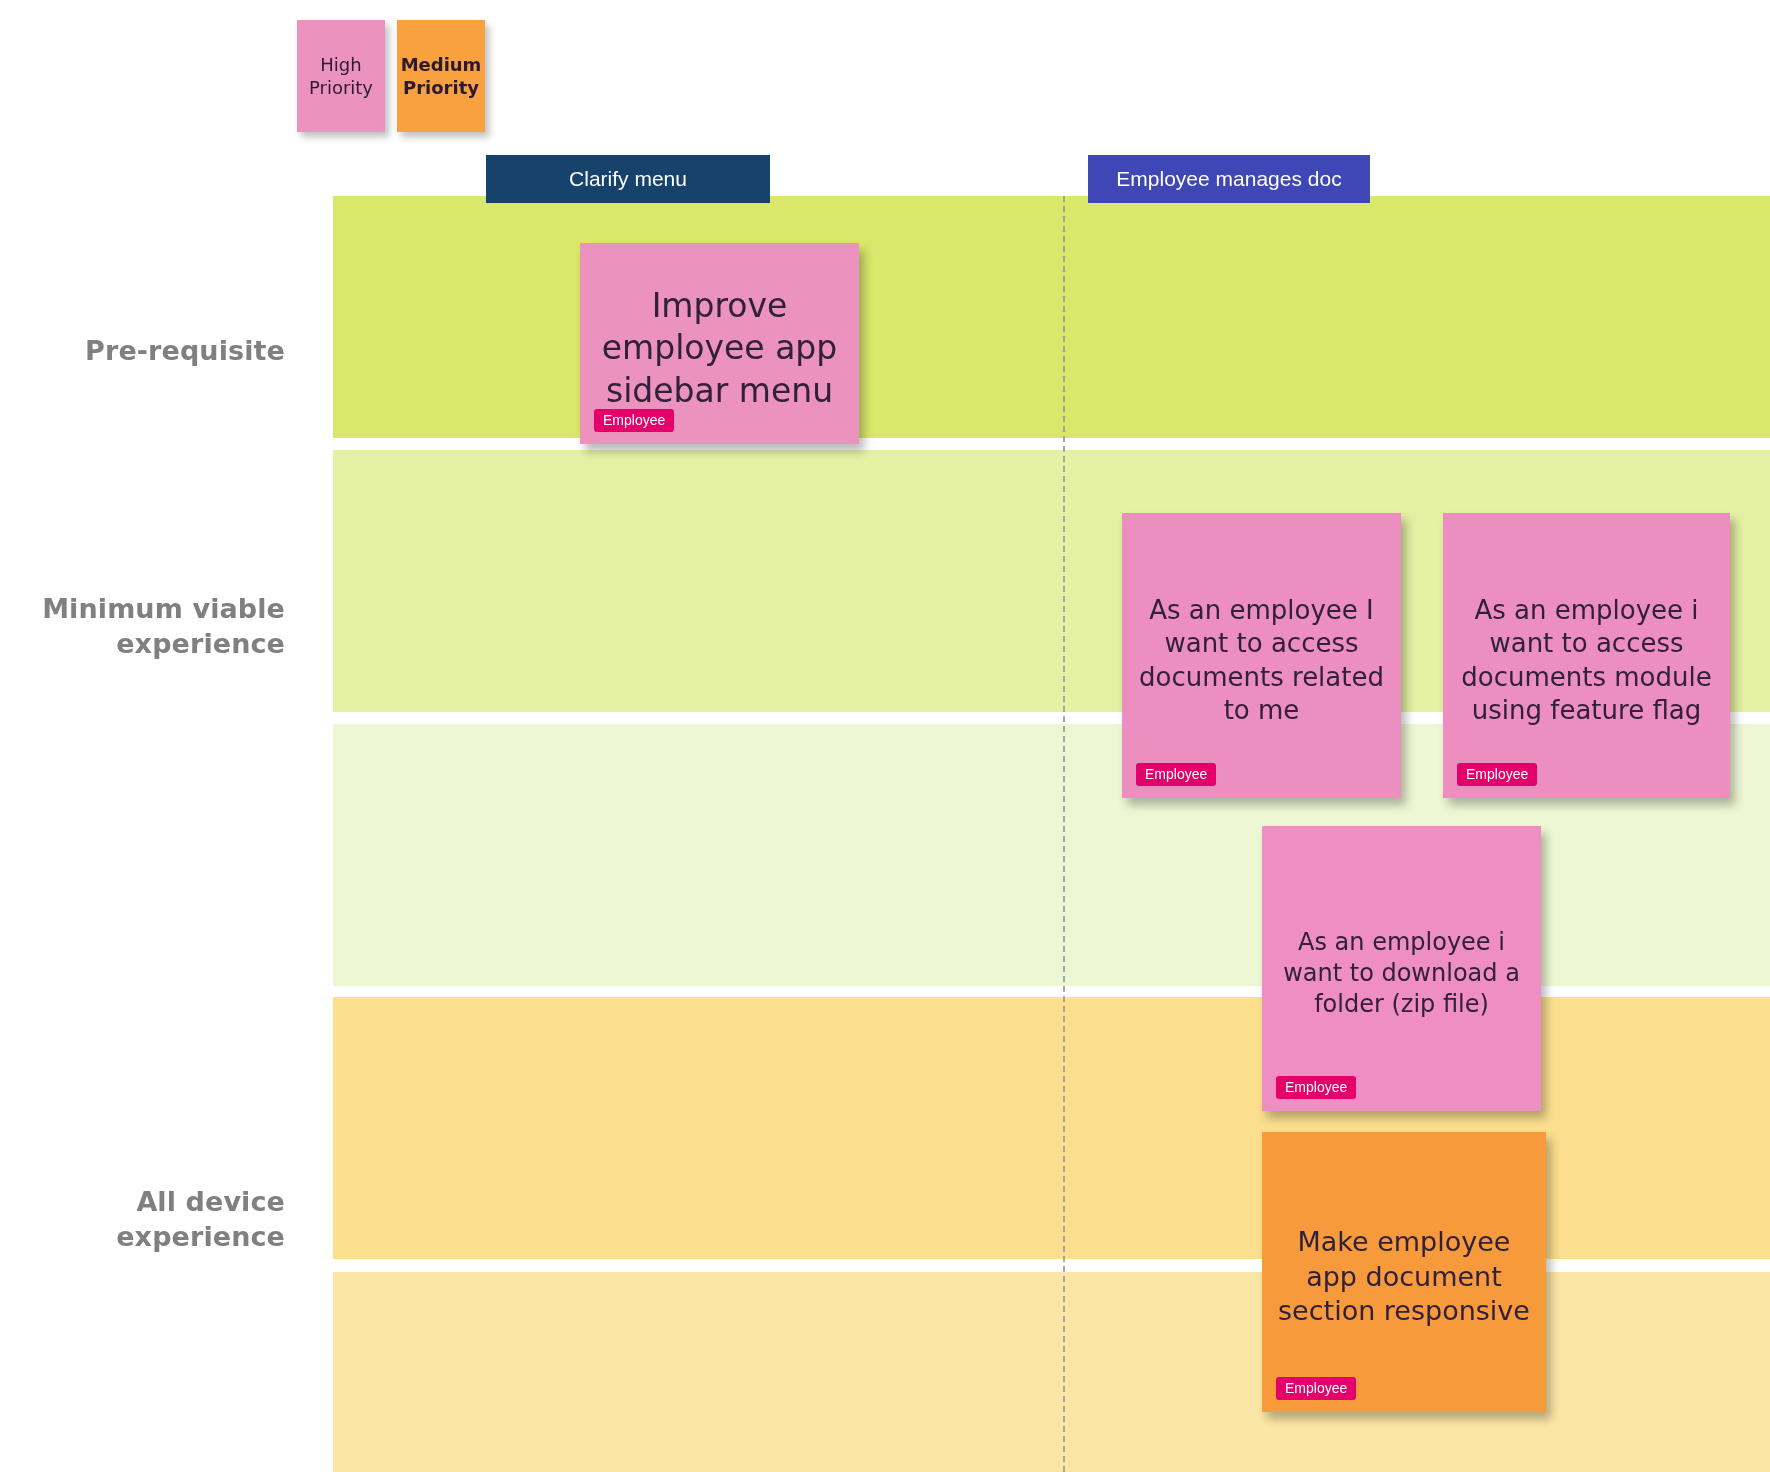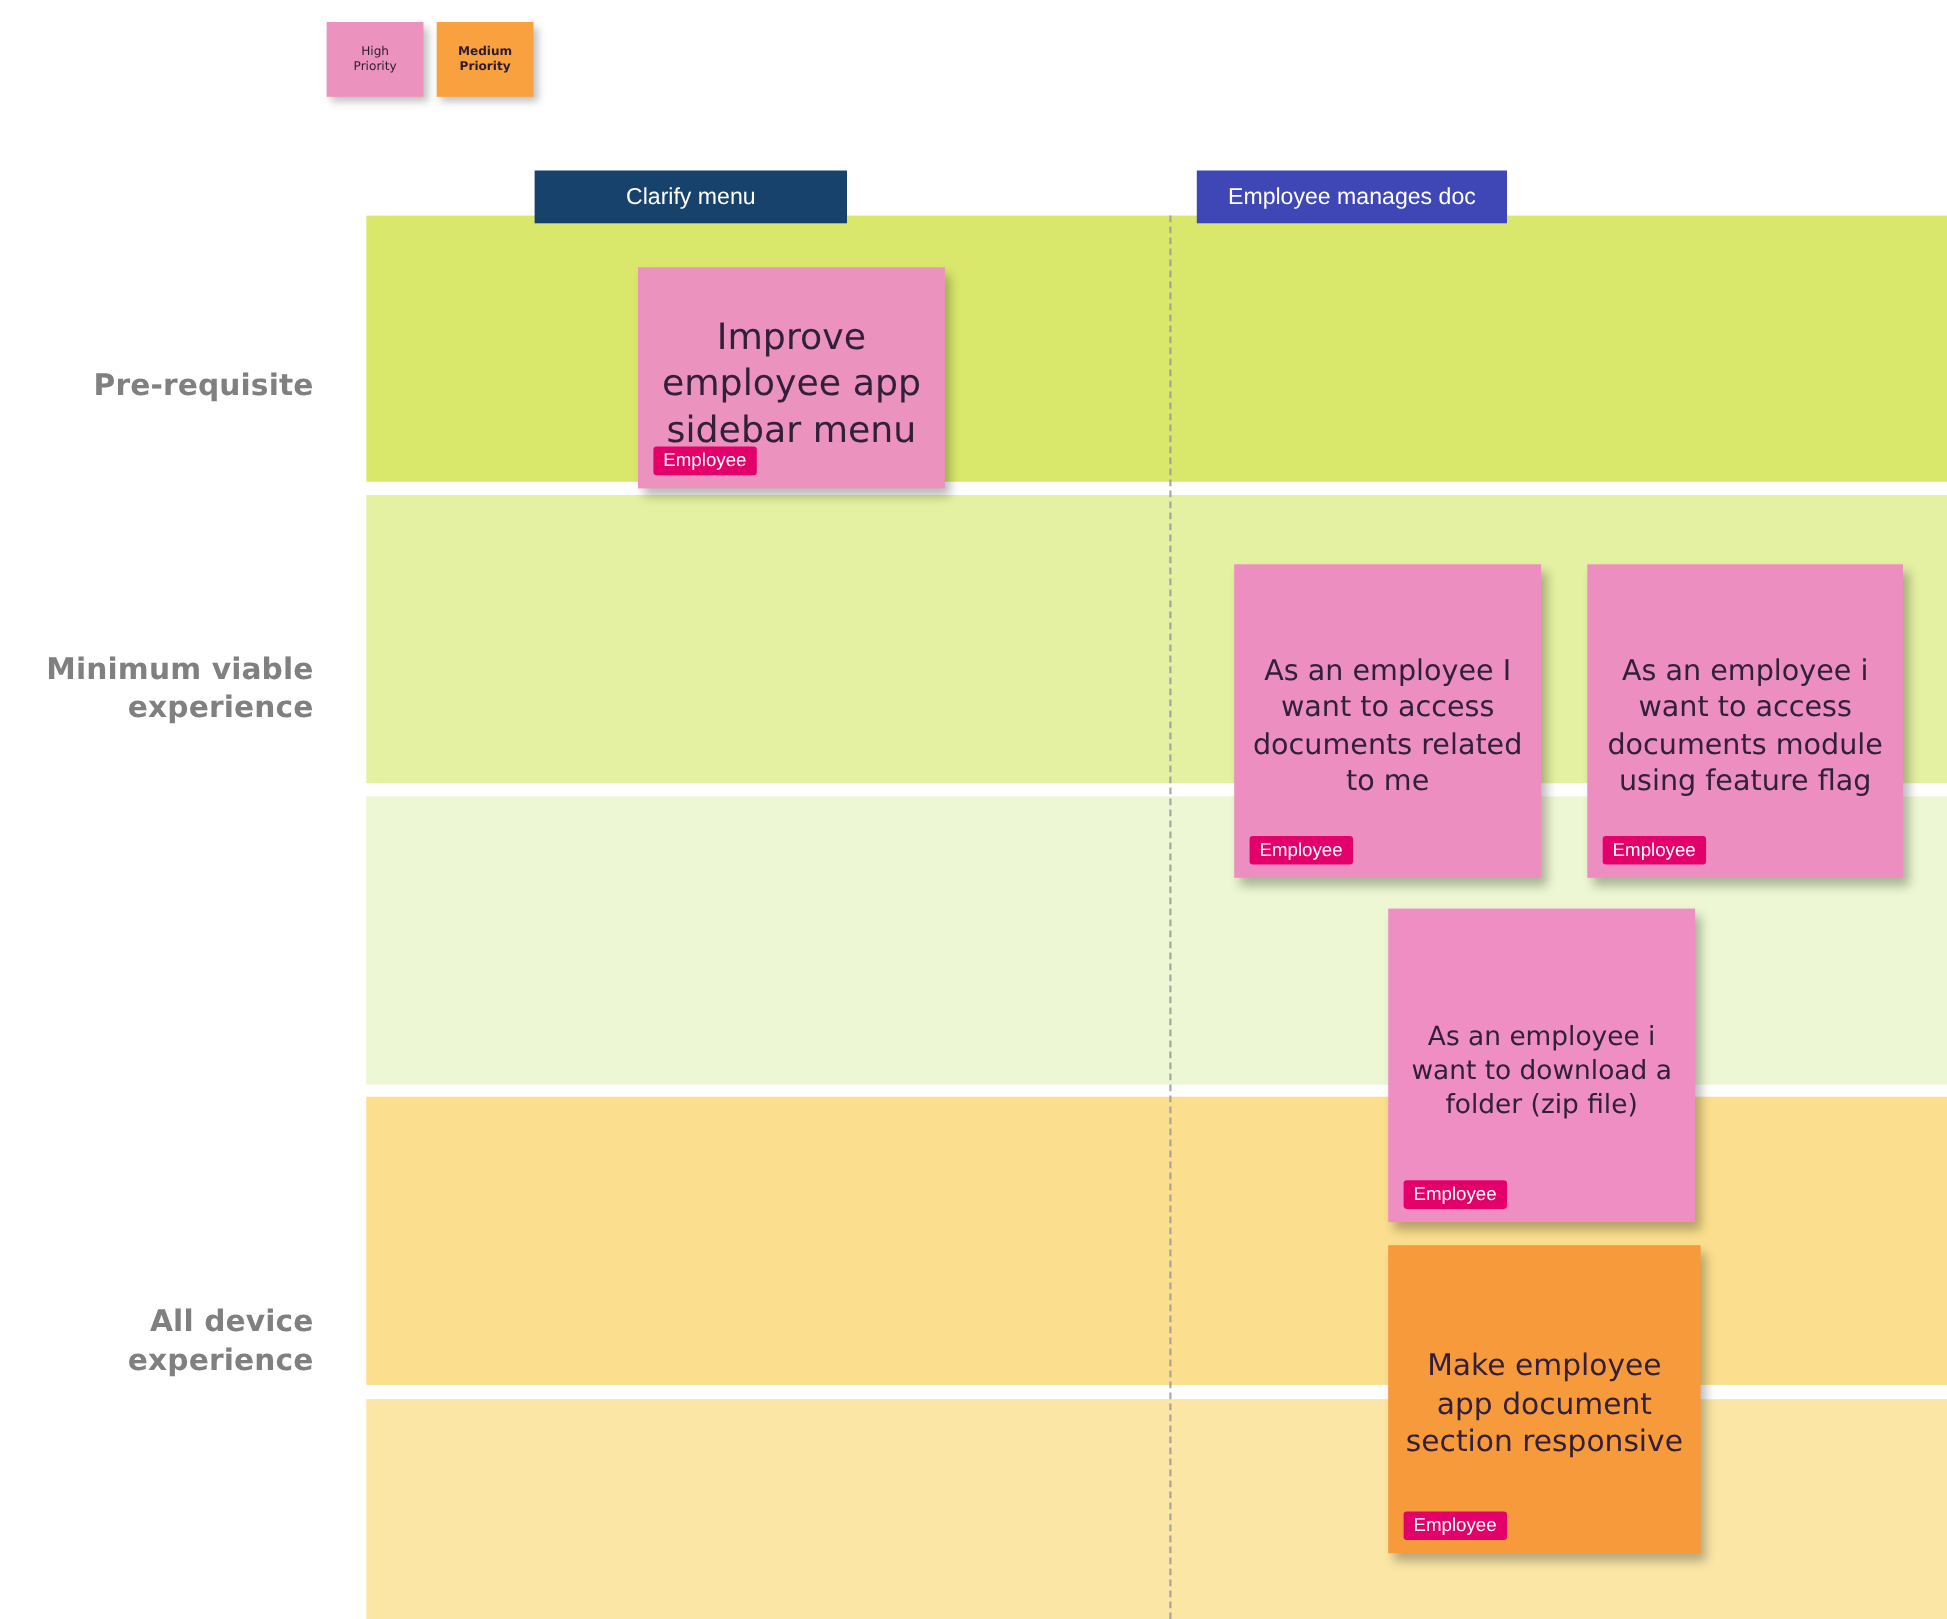--- a/index.html
+++ b/index.html
@@ -65,36 +65,36 @@
     color:#32203a;
     padding:14px 16px 4px 16px;
     line-height:1.28;
     word-break:break-word;
   }
   .note-tag{
     position:absolute;
     left:14px;bottom:12px;
     background:#e4006b;
     color:#ffffff;
-    font-size:17px;
+    font-size:14px;
     font-family:"Liberation Sans", sans-serif;
     padding:4px 9px 5px 9px;
     border-radius:3px;
     line-height:1;
     white-space:nowrap;
     text-align:right;
   }
 
   
   .legend-note{
     position:absolute;
-    width:88px;height:68px;
+    width:88px;height:112px;
     display:flex;align-items:center;justify-content:center;
     text-align:center;
-    font-size:11px;
+    font-size:18px;
     line-height:1.3;
     color:#2b1b32;
     box-shadow:4px 5px 7px rgba(0,0,0,.25);
   }
 </style>
 </head>
 <body>
 
 <div id="board">
     <div class="band" style="top: 196px; height: 242px; background: rgb(217, 232, 106);"></div>

